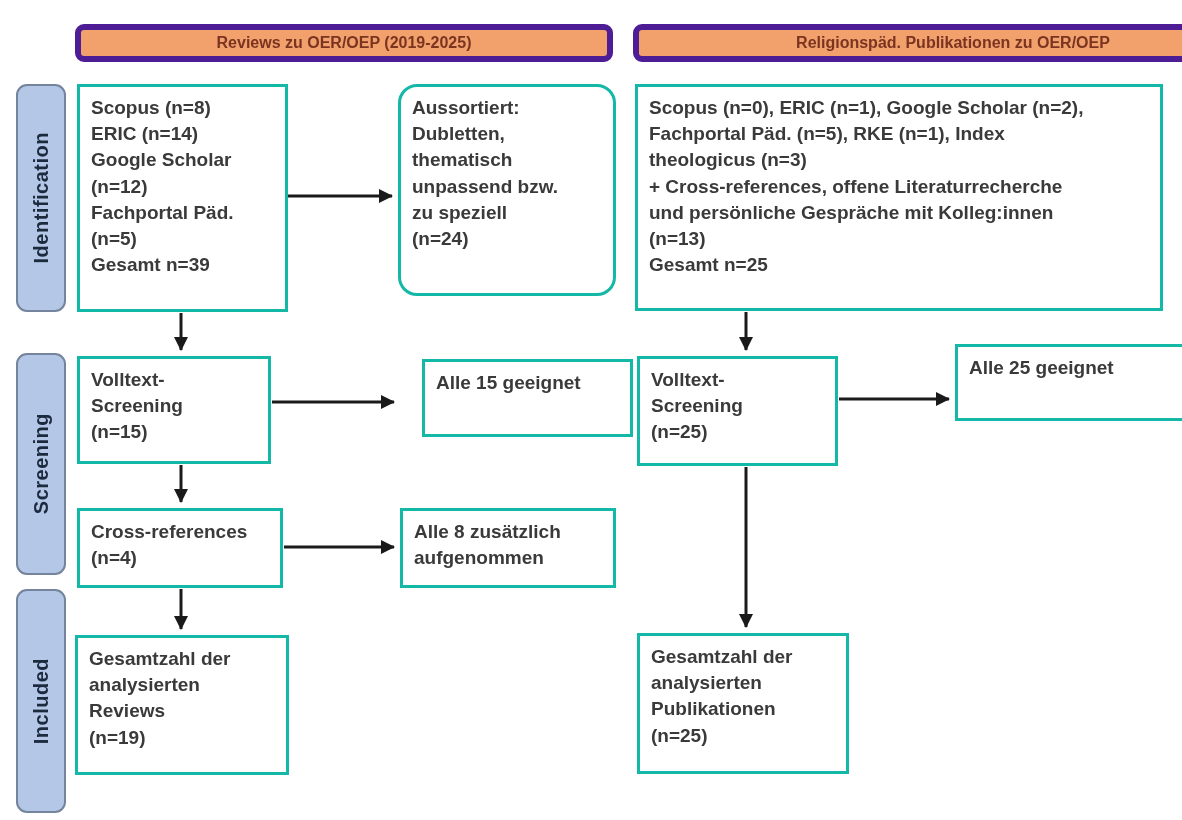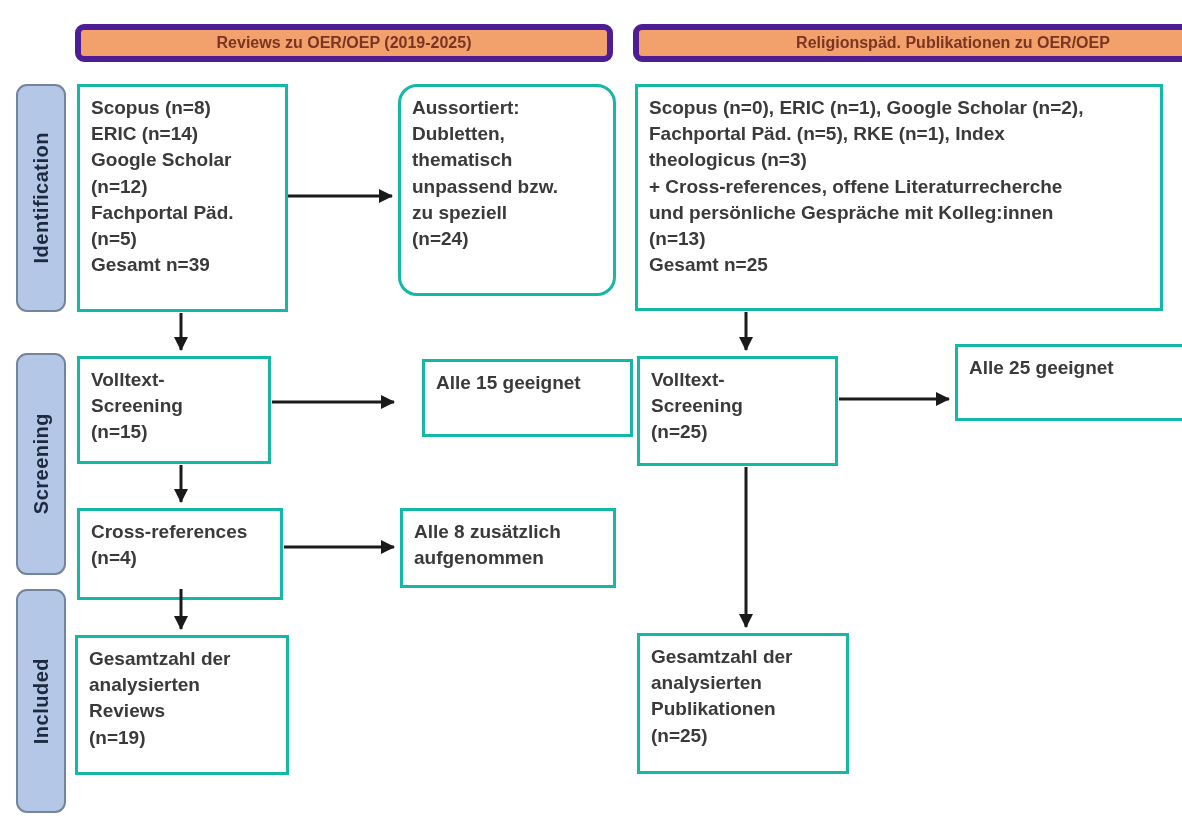--- a/index.html
+++ b/index.html
@@ -63,21 +63,21 @@
   <div class="node" style="left:398px;top:84px;width:218px;height:212px;border-radius:19px;">Aussortiert:
 Dubletten,
 thematisch
 unpassend bzw.
 zu speziell
 (n=24)</div>
   <div class="node" style="left:77px;top:356px;width:194px;height:108px;">Volltext-
 Screening
 (n=15)</div>
   <div class="node" style="left:400px;top:359px;width:211px;height:78px;margin-left:22px;">Alle 15 geeignet</div>
-  <div class="node" style="left:77px;top:508px;width:206px;height:92px;">Cross-references
+  <div class="node" style="left:77px;top:508px;width:206px;height:80px;">Cross-references
 (n=4)</div>
   <div class="node" style="left:400px;top:508px;width:216px;height:80px;">Alle 8 zusätzlich
 aufgenommen</div>
   <div class="node" style="left:75px;top:635px;width:214px;height:140px;">Gesamtzahl der
 analysierten
 Reviews
 (n=19)</div>
 
   <div class="node" style="left:635px;top:84px;width:528px;height:227px;">Scopus (n=0), ERIC (n=1), Google Scholar (n=2),
 Fachportal Päd. (n=5), RKE (n=1), Index

